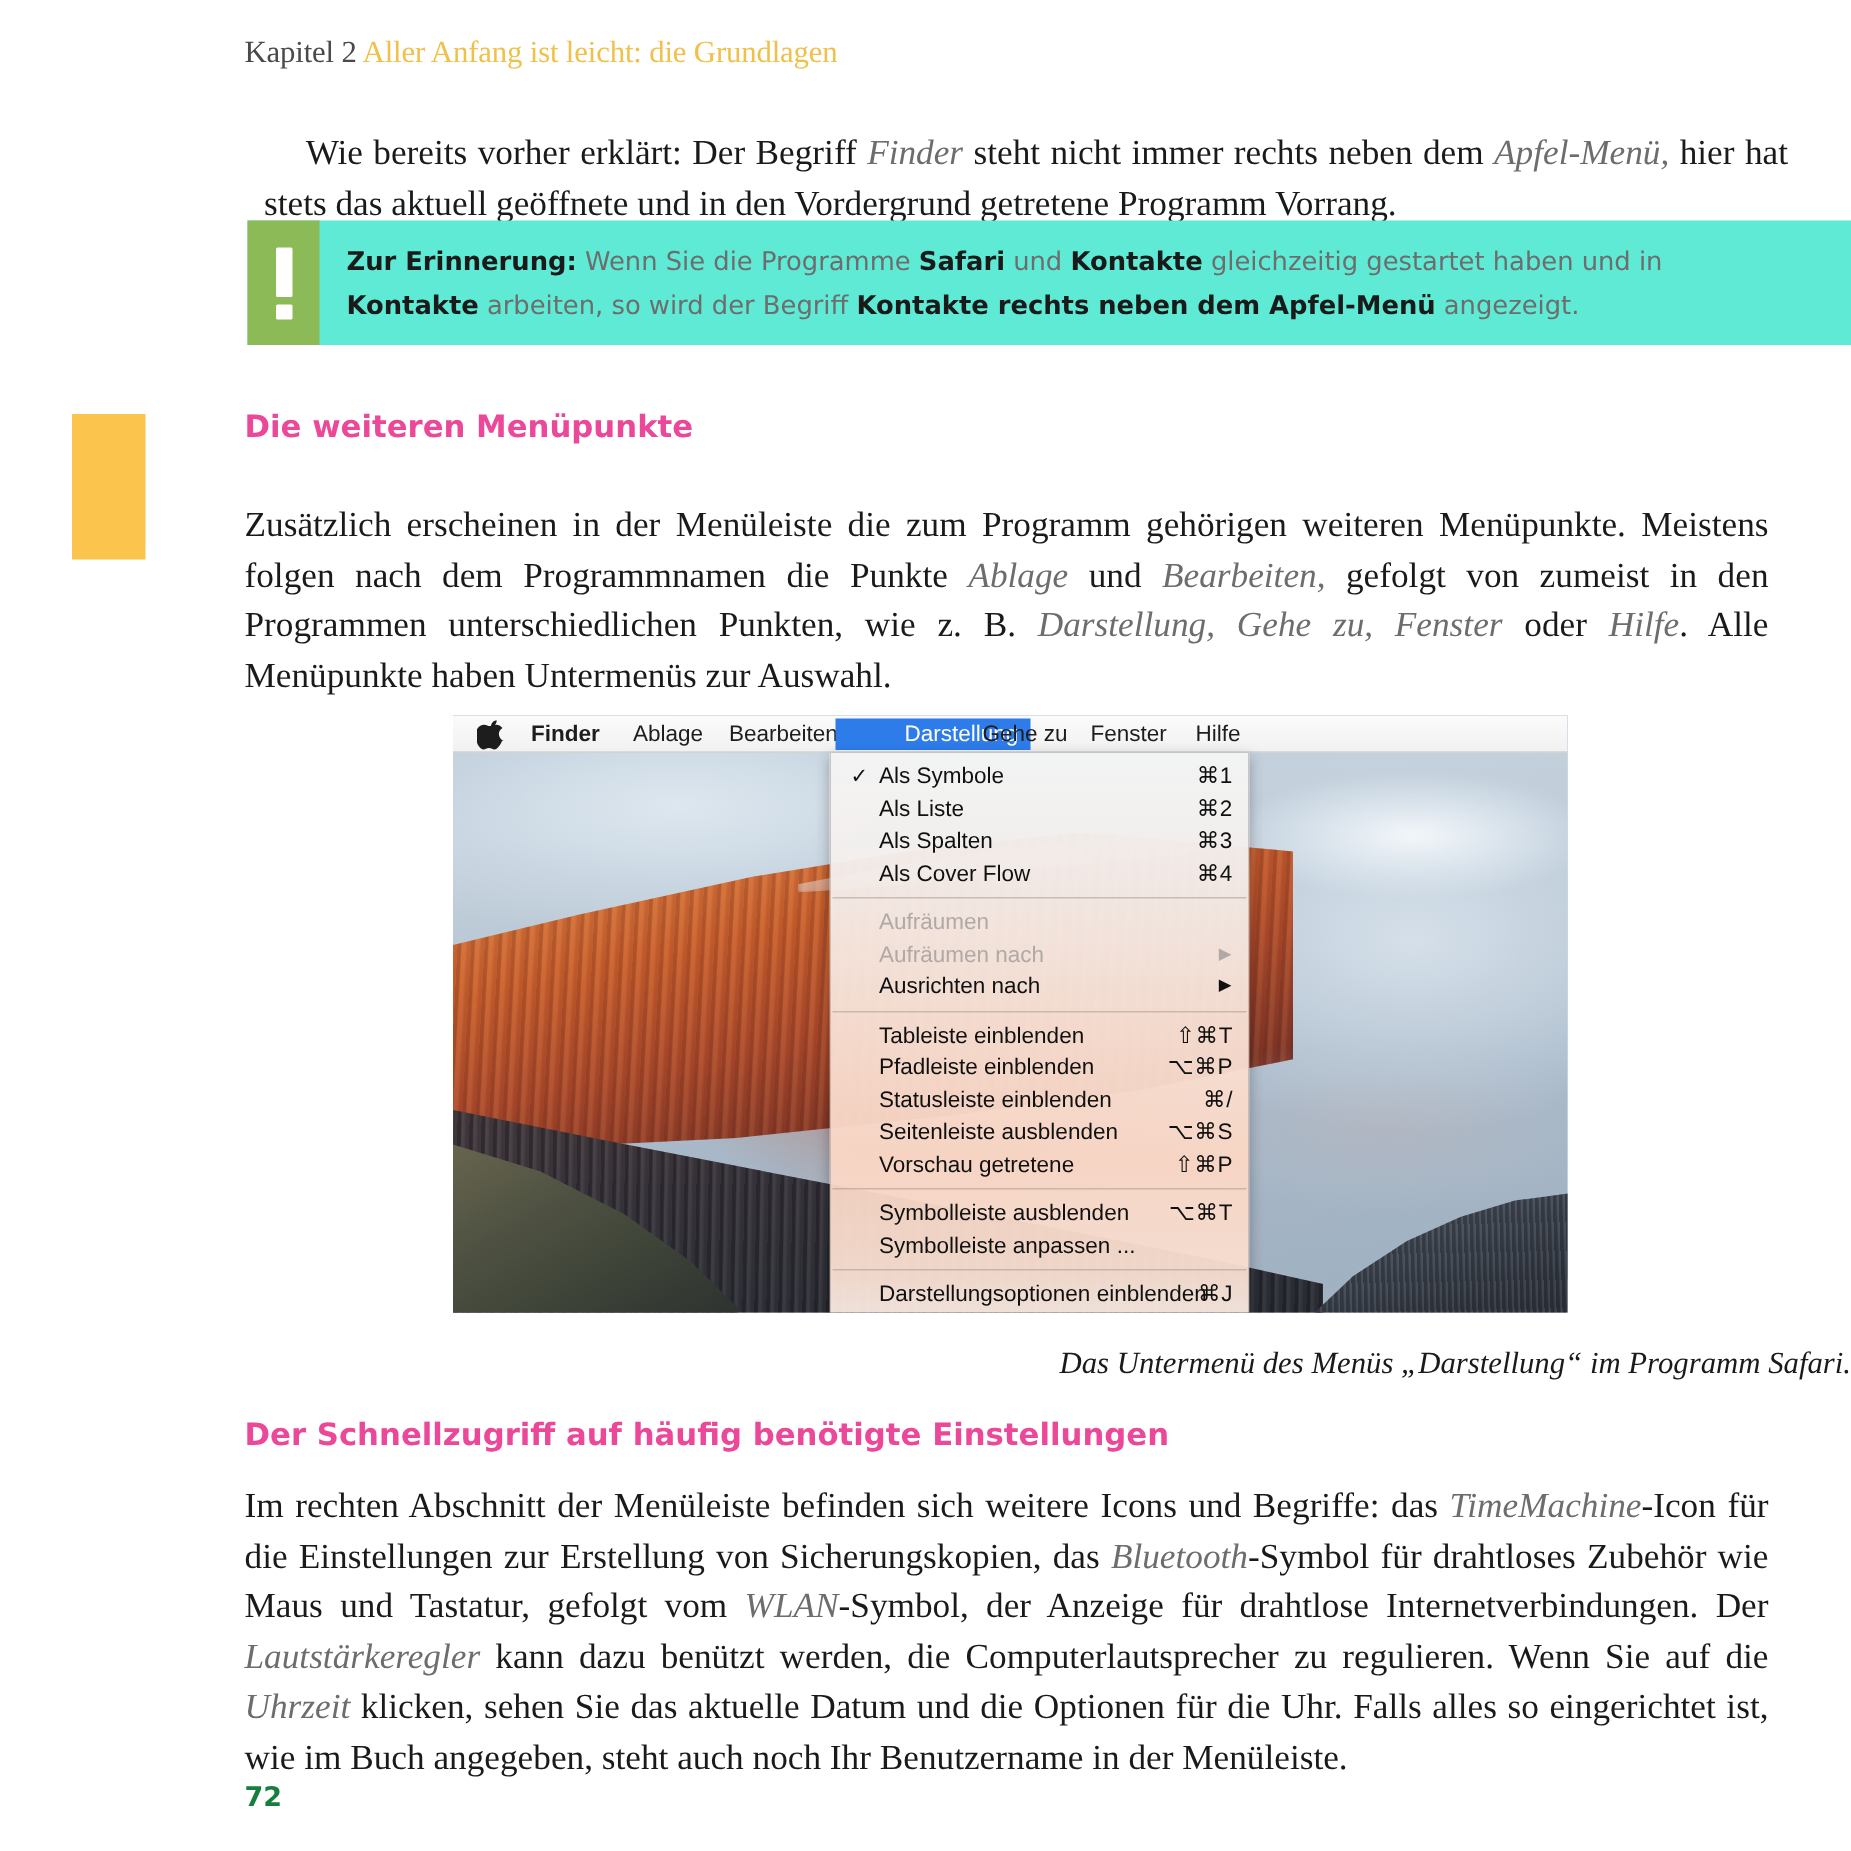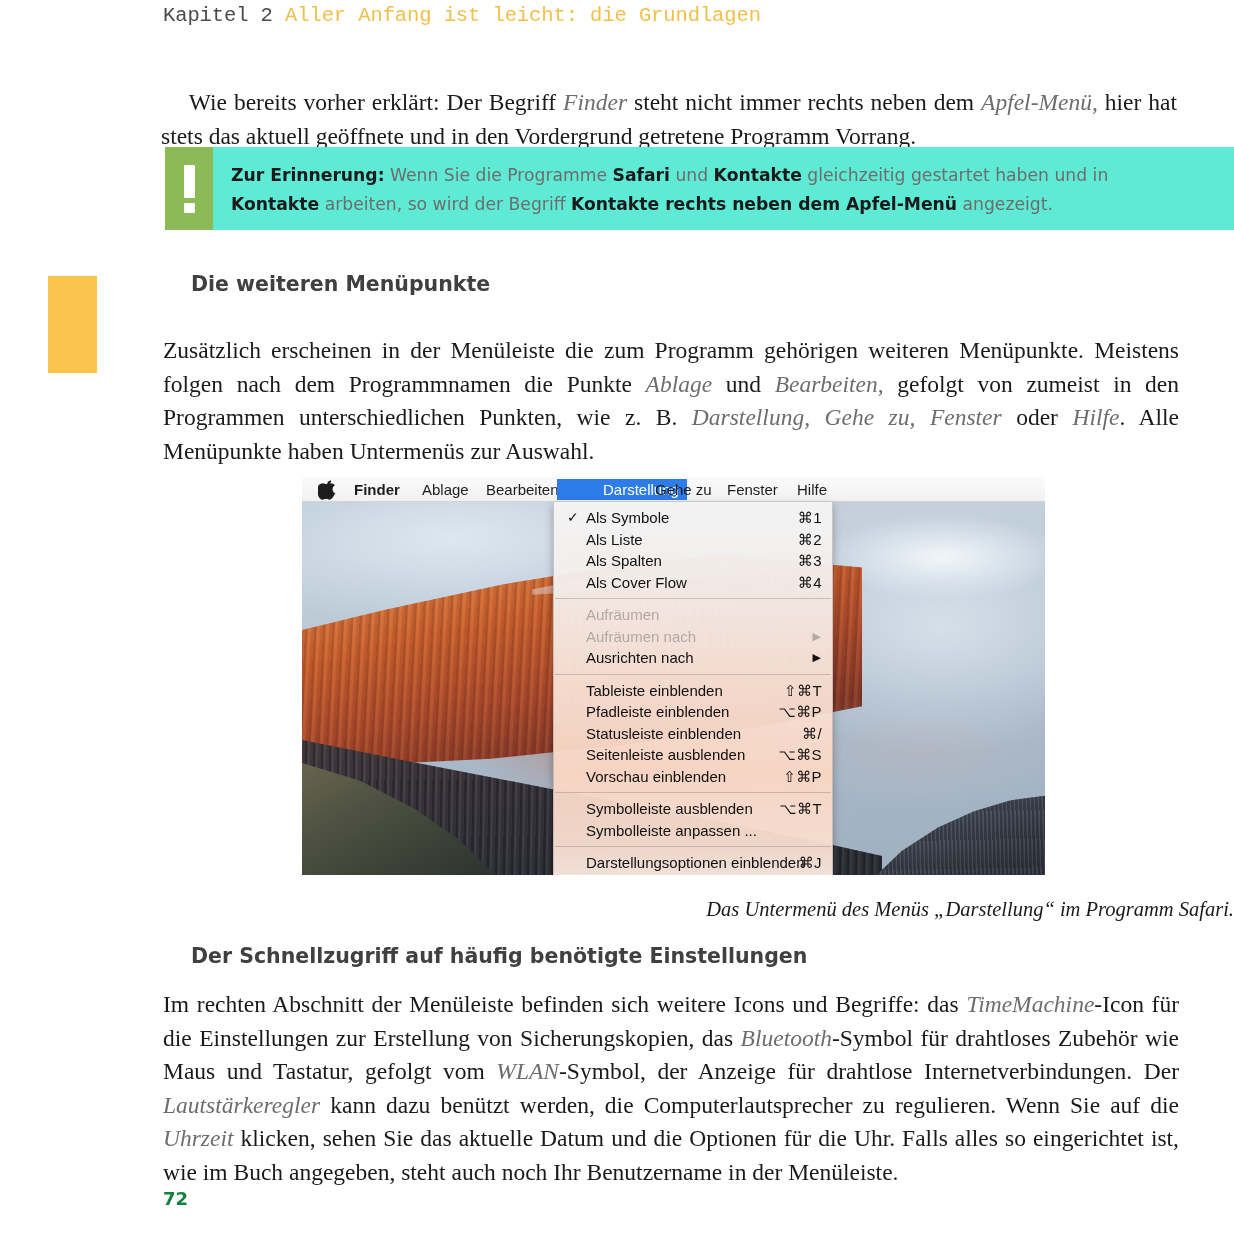--- a/index.html
+++ b/index.html
@@ -12,22 +12,22 @@
     background: #ffffff;
     font-family: "Liberation Serif", serif;
     position: relative;
     overflow: hidden;
   }
 
   
   .running-head {
     position: absolute;
     left: 163px;
-    top: 4px;
-    font-family: Liberation Mono, monospace;
+    top: 24px;
+    font-family: Liberation Serif, serif;
     font-size: 20.5px;
     letter-spacing: -0.1px;
     white-space: nowrap;
   }
   .running-head .chap {
     color: #4a4a4a;
   }
   .running-head .chap-title {
     color: #f0c14a;
   }
@@ -113,23 +113,22 @@
     height: 97px;
     background: #fbc44d;
   }
 
   
   .heading {
     position: absolute;
     font-family: "DejaVu Sans", sans-serif;
     font-weight: bold;
     font-size: 20.5px;
-    color: #404040;
+    color: #ec4899;
     white-space: nowrap;
-    margin-left: 28px;
   }
 
   
   .figure {
     position: absolute;
     left: 302px;
     top: 477px;
     width: 743px;
     height: 398px;
     overflow: hidden;
@@ -404,21 +403,21 @@
   }
 </style>
 </head>
 <body>
 
 <div class="running-head">
   <span class="chap">Kapitel 2</span>
   <span class="chap-title">Aller Anfang ist leicht: die Grundlagen</span>
 </div>
 
-<div class="para" style="left:161px; top:86px; width:1016px;">&nbsp;&nbsp;&nbsp;&nbsp;Wie bereits vorher erklärt: Der Begriff <em>Finder</em> steht nicht immer rechts neben dem <em>Apfel-Menü,</em> hier hat stets das aktuell geöffnete und in den Vordergrund getretene Programm Vorrang.</div>
+<div class="para" style="left:176px; top:86px; width:1016px;">&nbsp;&nbsp;&nbsp;&nbsp;Wie bereits vorher erklärt: Der Begriff <em>Finder</em> steht nicht immer rechts neben dem <em>Apfel-Menü,</em> hier hat stets das aktuell geöffnete und in den Vordergrund getretene Programm Vorrang.</div>
 
 <div class="callout">
   <div class="callout-bar">
     <div class="callout-bang">
       <div class="stem"></div>
       <div class="dot"></div>
     </div>
   </div>
   <div class="callout-text"><b>Zur Erinnerung:</b> Wenn Sie die Programme <b>Safari</b> und <b>Kontakte</b> gleichzeitig gestartet haben und in <b>Kontakte</b> arbeiten, so wird der Begriff <b>Kontakte rechts neben dem Apfel-Menü</b> angezeigt.</div>
 </div>
@@ -467,21 +466,21 @@
       <div class="dd-item"><span>Als Cover Flow</span><span class="dd-key">⌘4</span></div>
       <div class="dd-sep"></div>
       <div class="dd-item disabled"><span>Aufräumen</span></div>
       <div class="dd-item disabled"><span>Aufräumen nach</span><span class="dd-arrow">▶</span></div>
       <div class="dd-item"><span>Ausrichten nach</span><span class="dd-arrow">▶</span></div>
       <div class="dd-sep"></div>
       <div class="dd-item"><span>Tableiste einblenden</span><span class="dd-key">⇧⌘T</span></div>
       <div class="dd-item"><span>Pfadleiste einblenden</span><span class="dd-key">⌥⌘P</span></div>
       <div class="dd-item"><span>Statusleiste einblenden</span><span class="dd-key">⌘/</span></div>
       <div class="dd-item"><span>Seitenleiste ausblenden</span><span class="dd-key">⌥⌘S</span></div>
-      <div class="dd-item"><span>Vorschau einblenden</span><span class="dd-key">⇧⌘P</span></div>
+      <div class="dd-item"><span>Vorschau getretene</span><span class="dd-key">⇧⌘P</span></div>
       <div class="dd-sep"></div>
       <div class="dd-item"><span>Symbolleiste ausblenden</span><span class="dd-key">⌥⌘T</span></div>
       <div class="dd-item"><span>Symbolleiste anpassen ...</span></div>
       <div class="dd-sep"></div>
       <div class="dd-item"><span>Darstellungsoptionen einblenden</span><span class="dd-key">⌘J</span></div>
     </div>
 </div>
 
 <div class="caption">Das Untermenü des Menüs „Darstellung“ im Programm Safari.</div>
 

